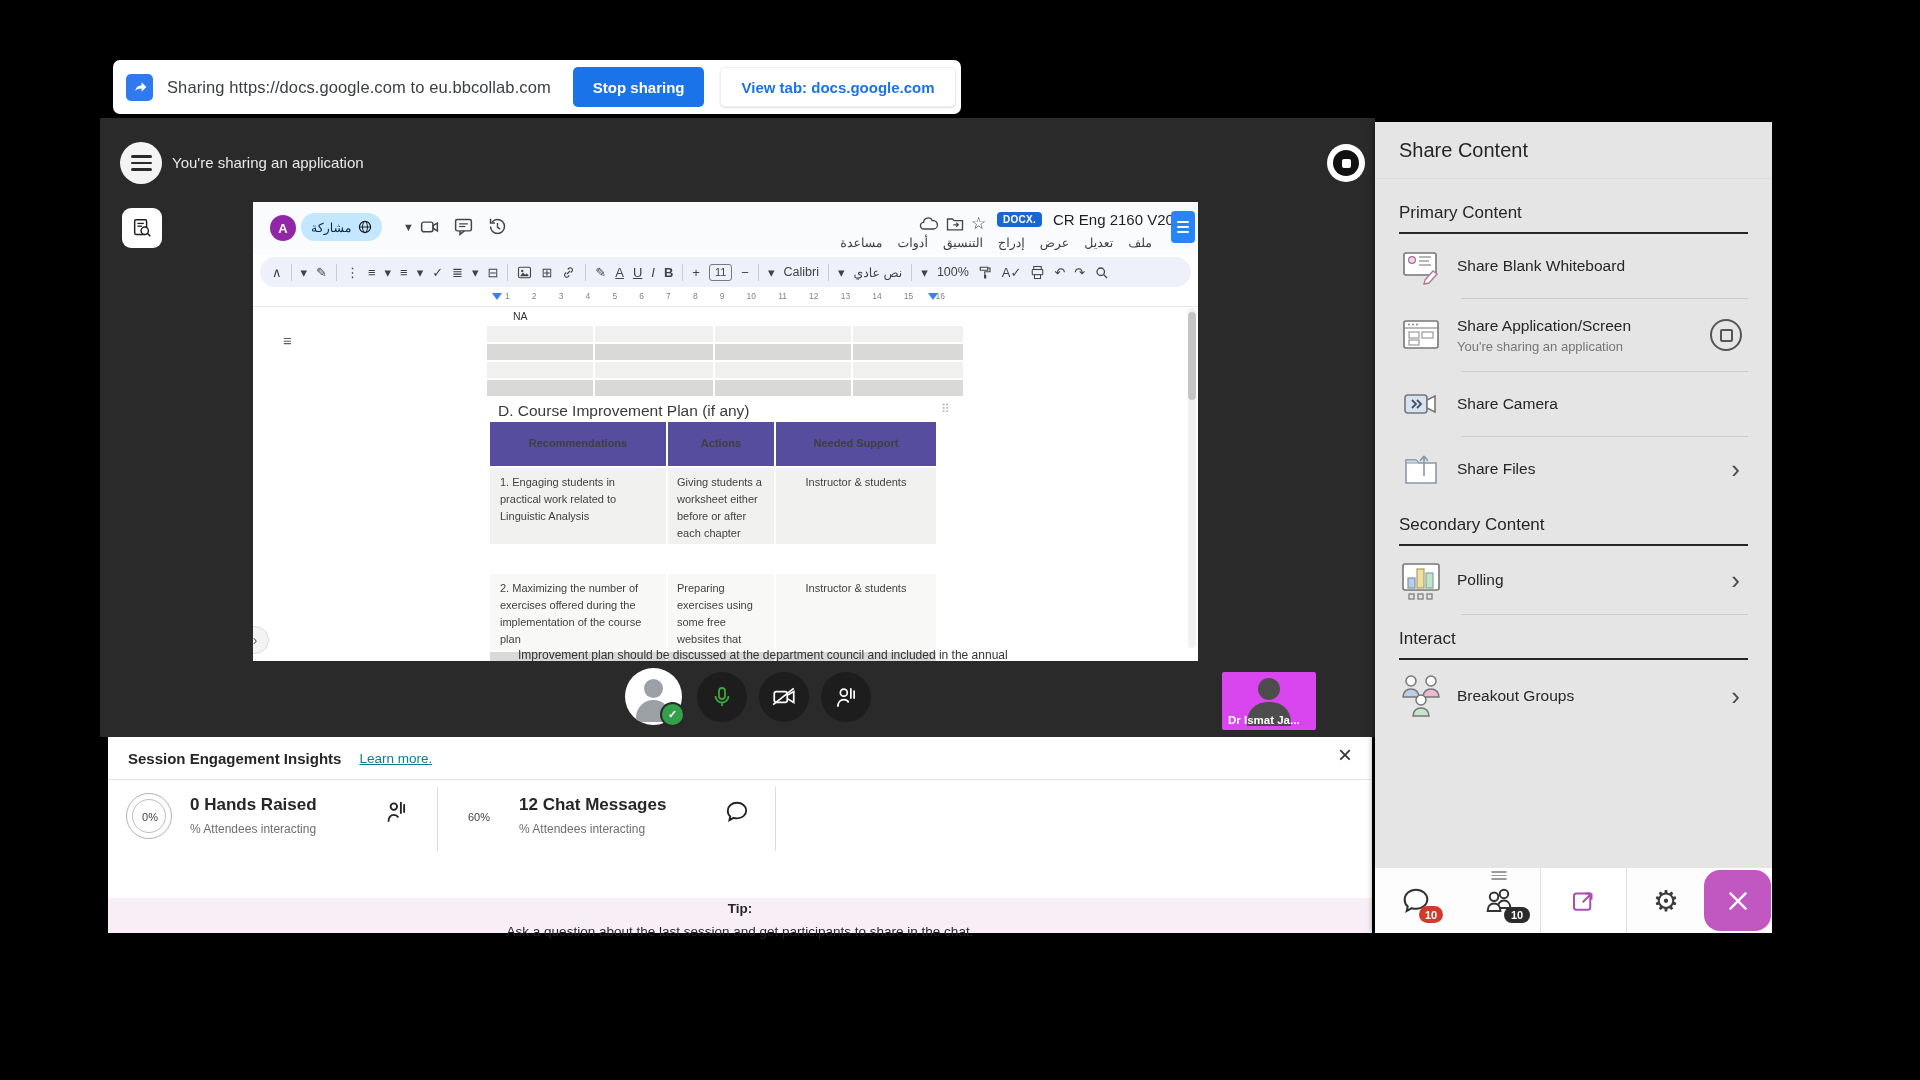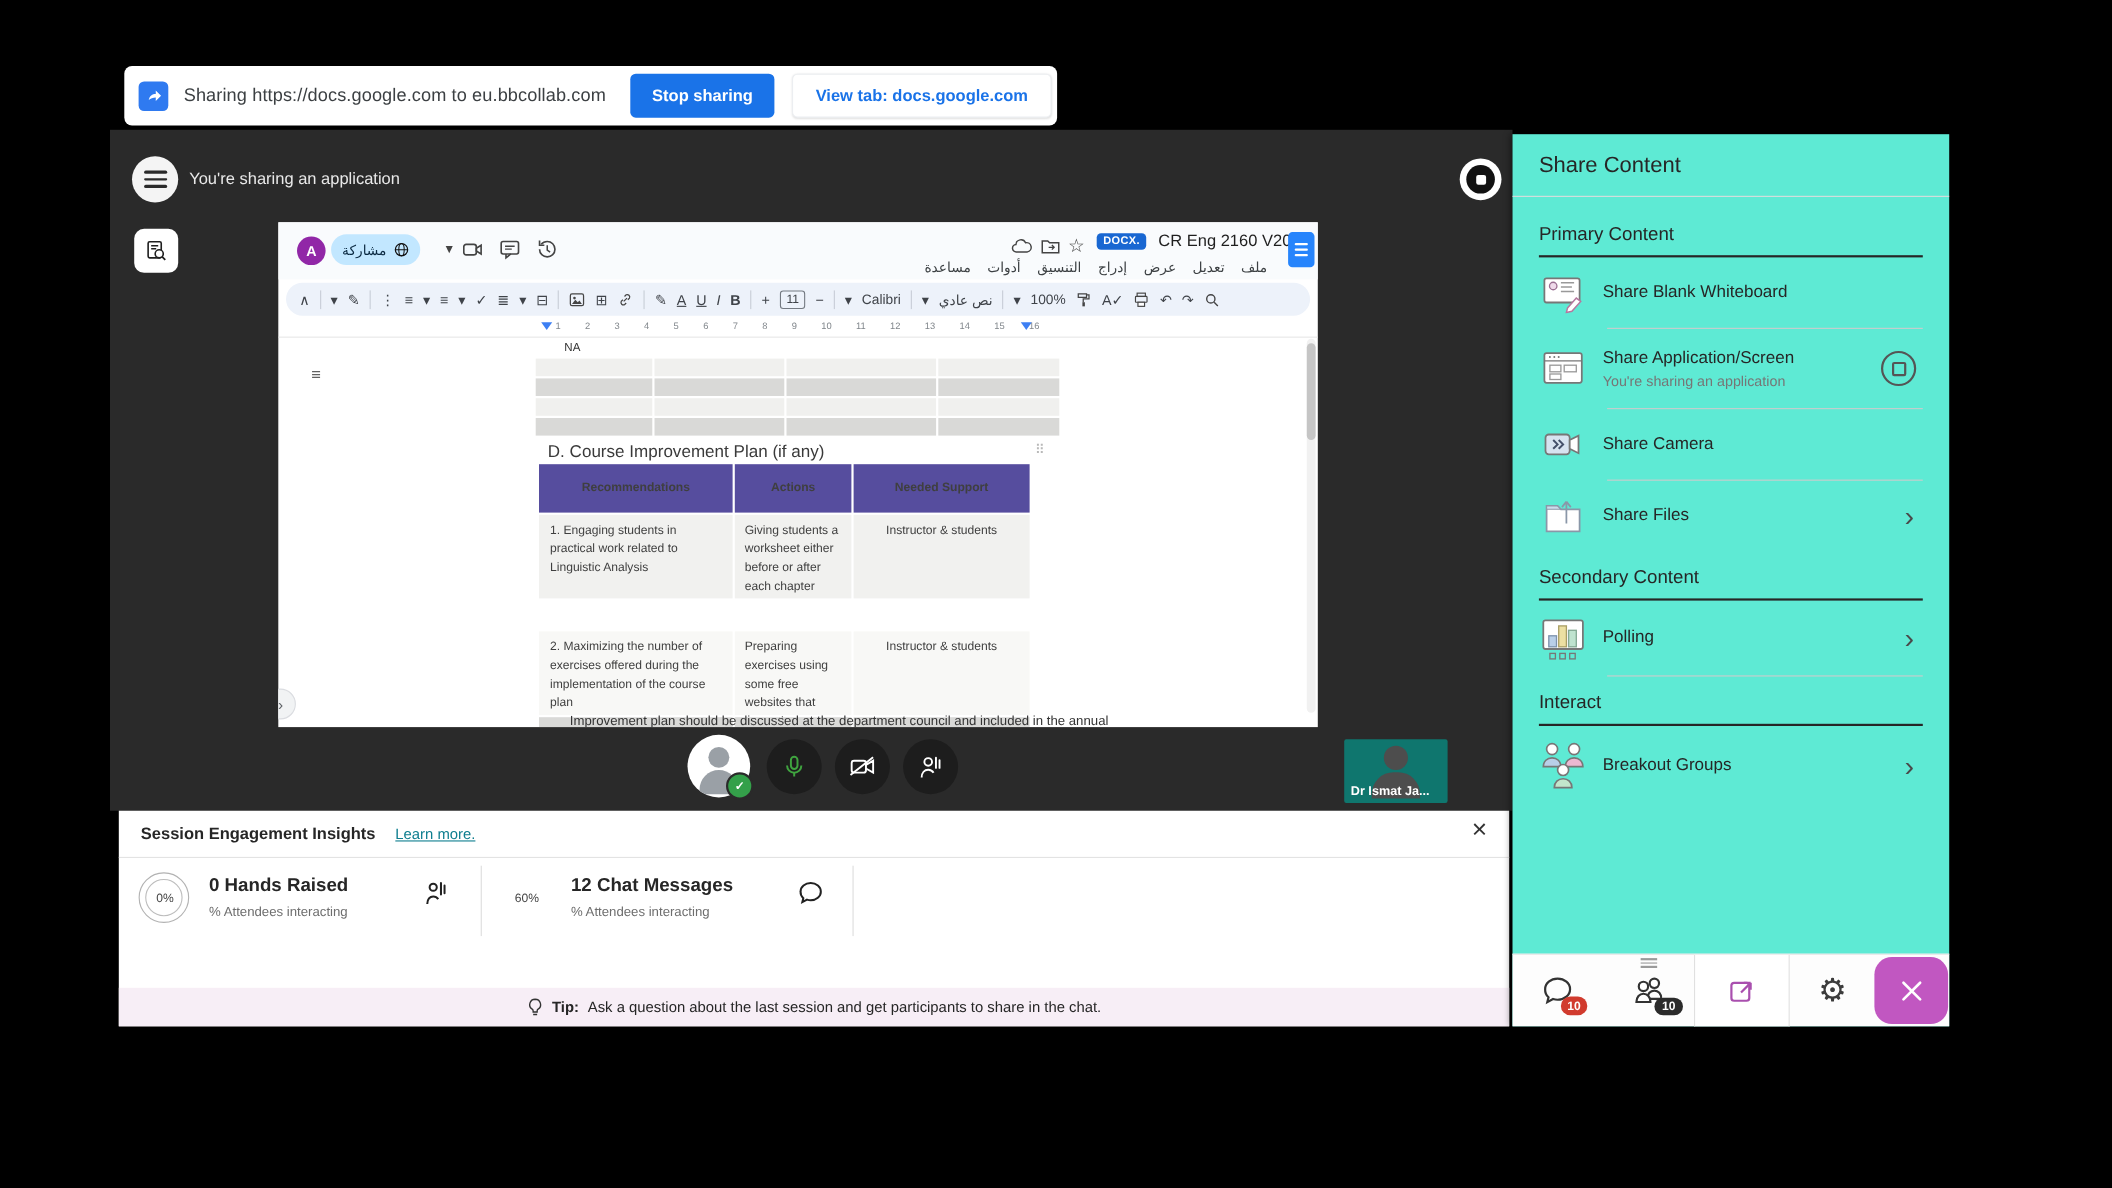--- a/index.html
+++ b/index.html
@@ -71,21 +71,21 @@
   
   .ctrl{border-radius:50%;display:flex;align-items:center;justify-content:center;cursor:pointer;}
   #ctrl-avatar{left:525px;top:550px;width:57px;height:57px;background:#fff;overflow:visible;}
   .sil-head{position:absolute;left:19px;top:11px;width:19px;height:19px;border-radius:50%;background:#9aa0a6;}
   .sil-body{position:absolute;left:11px;top:32px;width:35px;height:22px;border-radius:18px 18px 0 0;background:#9aa0a6;}
   .avatar-clip{position:absolute;left:0;top:0;width:57px;height:57px;border-radius:50%;overflow:hidden;}
   .check-badge{position:absolute;right:-3px;bottom:-2px;width:21px;height:21px;border-radius:50%;background:#34a04a;border:2px solid #2a2a2a;color:#fff;font-size:11px;font-weight:bold;display:flex;align-items:center;justify-content:center;}
   #ctrl-mic{left:597px;top:554px;width:50px;height:50px;background:#1d1d1d;}
   #ctrl-cam{left:659px;top:554px;width:50px;height:50px;background:#1d1d1d;}
   #ctrl-hand{left:721px;top:554px;width:50px;height:50px;background:#1d1d1d;}
-  #participant-tile{left:1122px;top:554px;width:94px;height:58px;background:#0f766e;border-radius:2px;overflow:hidden;}
+  #participant-tile{left:1122px;top:554px;width:94px;height:58px;background:#d946ef;border-radius:2px;overflow:hidden;}
   .pt-head{position:absolute;left:36px;top:6px;width:22px;height:22px;border-radius:50%;background:#4d4d4d;}
   .pt-body{position:absolute;left:25px;top:30px;width:44px;height:24px;border-radius:20px 20px 0 0;background:#4d4d4d;}
   .pt-name{position:absolute;left:6px;bottom:4px;color:#fff;font-size:11.5px;font-weight:bold;white-space:nowrap;}
   
   #engagement{left:108px;top:737px;width:1264px;height:196px;background:#fff;}
   #eng-header{position:absolute;left:0;top:0;width:100%;height:42px;border-bottom:1px solid #e3e3e3;display:flex;align-items:center;}
   #eng-title{margin-left:20px;font-size:15px;font-weight:bold;color:#262626;}
   #eng-learn{margin-left:18px;font-size:13.5px;color:#0e7e8f;text-decoration:underline;cursor:pointer;}
   #eng-close{position:absolute;right:20px;top:6px;font-size:24px;color:#333;cursor:pointer;line-height:1;}
   .eng-card{position:absolute;top:56px;display:flex;align-items:flex-start;}
@@ -95,25 +95,25 @@
   .ring-track{position:absolute;left:0;top:0;width:44px;height:44px;border:1.5px solid #b2b2b2;border-radius:50%;}
   .ring-track-inner{position:absolute;left:6px;top:6px;width:32px;height:32px;border:1.5px solid #bdbdbd;border-radius:50%;}
   .ring-label{position:absolute;left:0;top:0;width:48px;height:48px;display:flex;align-items:center;justify-content:center;font-size:11px;color:#444;}
   .ring-conic{width:48px;height:48px;border-radius:50%;}
   .ring-hole{position:absolute;left:7px;top:7px;width:34px;height:34px;background:#fff;border-radius:50%;}
   .eng-texts{margin-left:16px;margin-top:2px;}
   .eng-label{font-size:17px;font-weight:bold;color:#262626;}
   .eng-sub{font-size:12px;color:#6e6e6e;margin-top:7px;}
   .eng-ic{margin-top:6px;}
   .eng-div{position:absolute;top:50px;width:1px;height:64px;background:#ddd;}
-  #tip-bar{position:absolute;left:0;top:161px;width:100%;height:35px;background:#f7eef6;display:flex;align-items:center;justify-content:center;gap:8px;}
+  #tip-bar{position:absolute;left:0;top:161px;width:100%;height:35px;background:#f7eef6;display:flex;align-items:center;justify-content:center;gap:8px;flex-direction:column;}
   #tip-bar .tip-label{font-size:13.5px;font-weight:bold;color:#262626;}
   #tip-bar .tip-text{font-size:13.5px;color:#262626;}
   
-  #share-panel{left:1375px;top:122px;width:397px;height:811px;background:#5eead4;box-shadow:-2px 0 6px rgba(0,0,0,.4);}
+  #share-panel{left:1375px;top:122px;width:397px;height:811px;background:#e5e5e5;box-shadow:-2px 0 6px rgba(0,0,0,.4);}
   #sp-title-row{height:56px;border-bottom:1px solid #ddd;display:flex;align-items:center;}
   #sp-title{margin-left:24px;font-size:20px;color:#262626;}
   #sp-content{padding:10px 24px 0 24px;}
   .sp-section{font-size:17px;color:#262626;margin-top:14px;}
   .sp-rule{height:2px;background:#262626;margin-top:9px;}
   .sp-row{display:flex;align-items:center;position:relative;cursor:pointer;}
   .sp-ic{width:44px;flex:0 0 auto;display:flex;align-items:center;justify-content:center;}
   .sp-label{margin-left:14px;font-size:15.5px;color:#262626;}
   .sp-sub{margin-left:14px;font-size:13px;color:#767676;margin-top:4px;}
   .sp-chev{position:absolute;right:8px;font-size:26px;color:#4a4a4a;line-height:1;}

